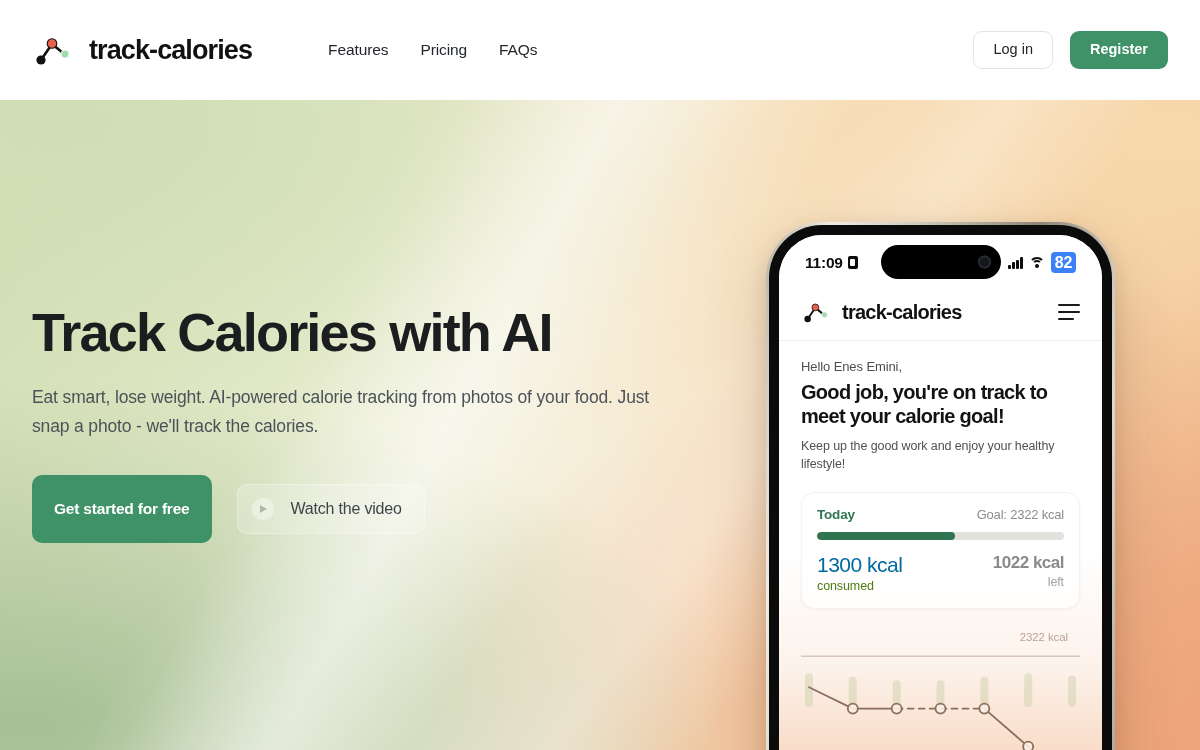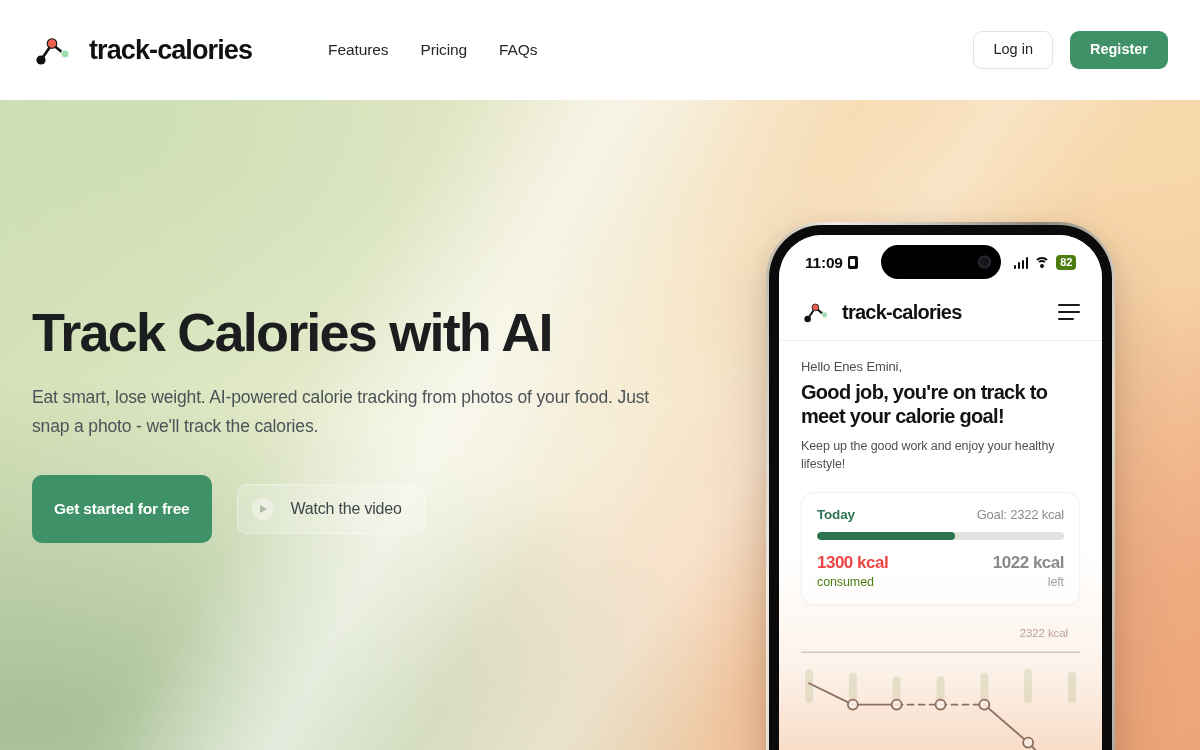--- a/index.html
+++ b/index.html
@@ -325,23 +325,23 @@
     border-radius: 50%;
   }
   .wifi-glyph span:nth-child(1) { width: 16px; height: 16px; top: 0; }
   .wifi-glyph span:nth-child(2) { width: 10px; height: 10px; top: 3.5px; }
   .wifi-glyph span:nth-child(3) {
     width: 4px; height: 4px; top: 7.5px;
     background: #0c0d0e; border-radius: 50%;
     border-color: #0c0d0e;
   }
   .battery {
-    background: #4d7c0f;
+    background: #3b82f6;
     color: #fff;
-    font-size: 11px;
+    font-size: 16px;
     font-weight: 700;
     border-radius: 4px;
     padding: 1.5px 4px;
     line-height: 1.1;
     letter-spacing: -0.3px;
   }
 
   
   .app-bar {
     position: relative;
@@ -432,23 +432,23 @@
     height: 100%;
     border-radius: 5px;
     background: #2e7450;
   }
   .cal-card-bottom {
     display: flex;
     align-items: flex-start;
     justify-content: space-between;
   }
   .cal-consumed-num {
-    font-size: 17px;
-    font-weight: 700;
-    color: #ef4444;
+    font-size: 21px;
+    font-weight: 400;
+    color: #0369a1;
     letter-spacing: -0.5px;
     display: block;
   }
   .cal-consumed-lbl {
     font-size: 12.5px;
     color: #4d7c0f;
     letter-spacing: -0.1px;
     display: block;
     margin-top: 2px;
   }

